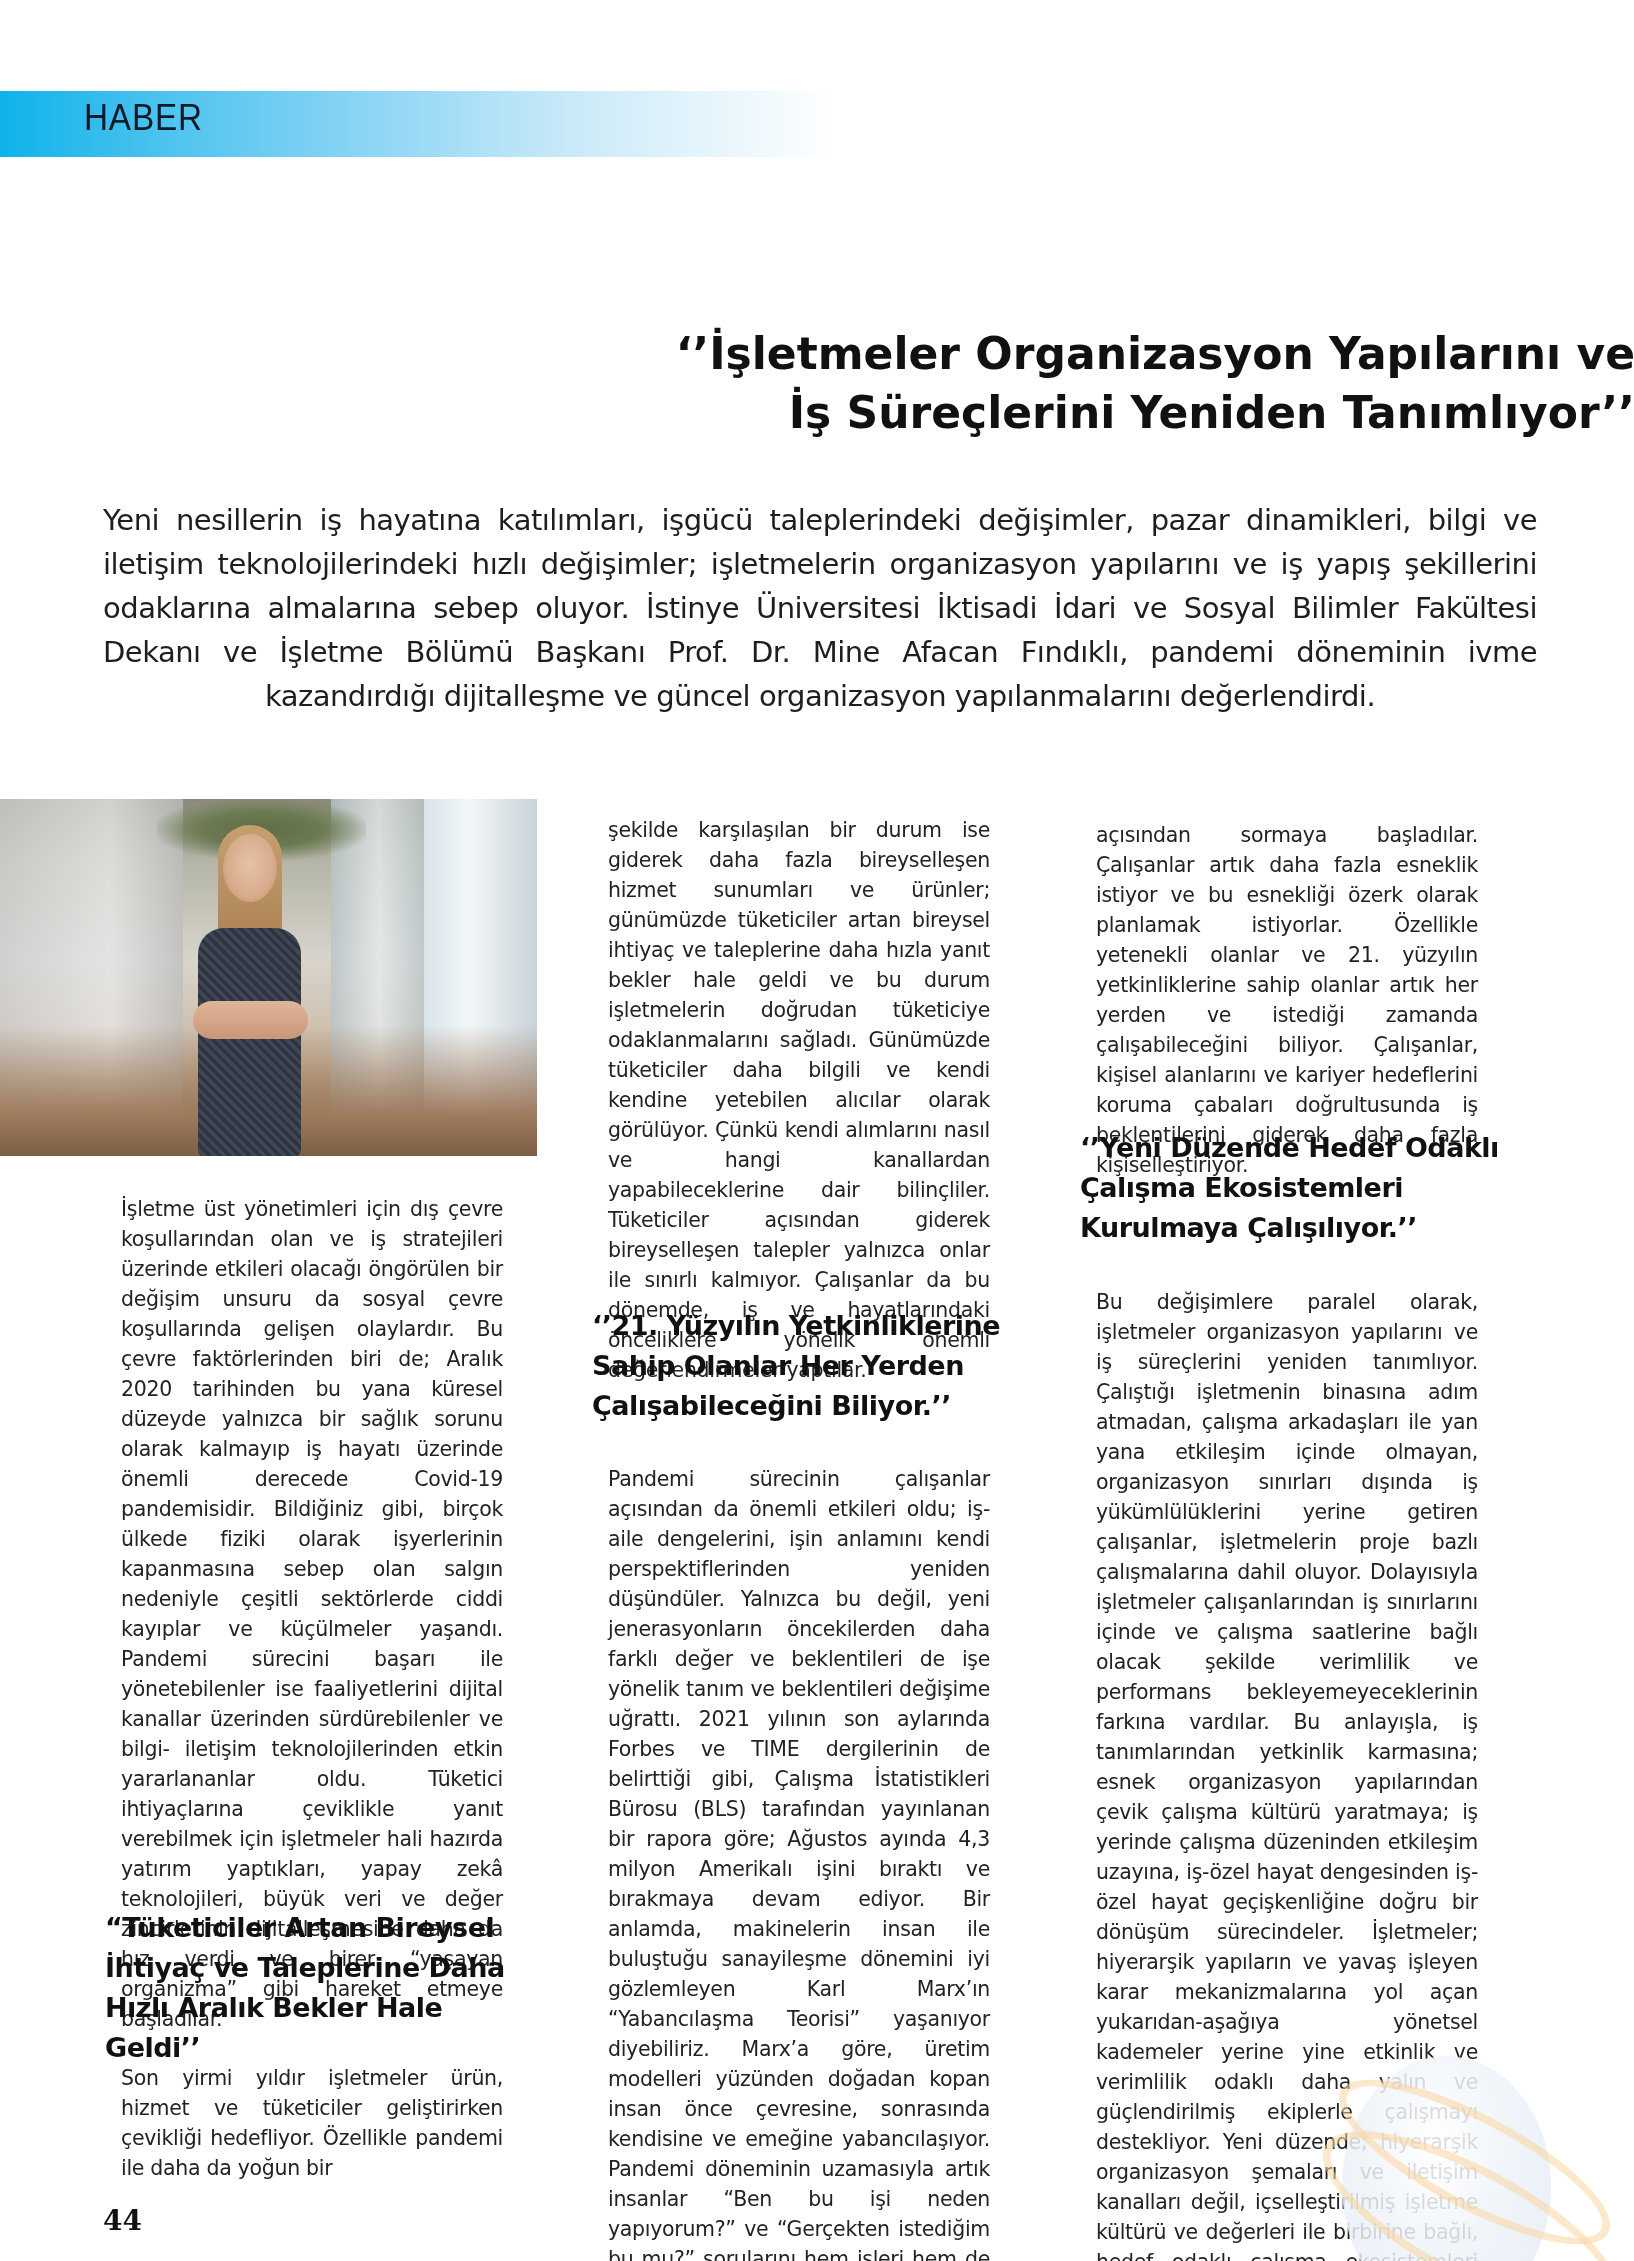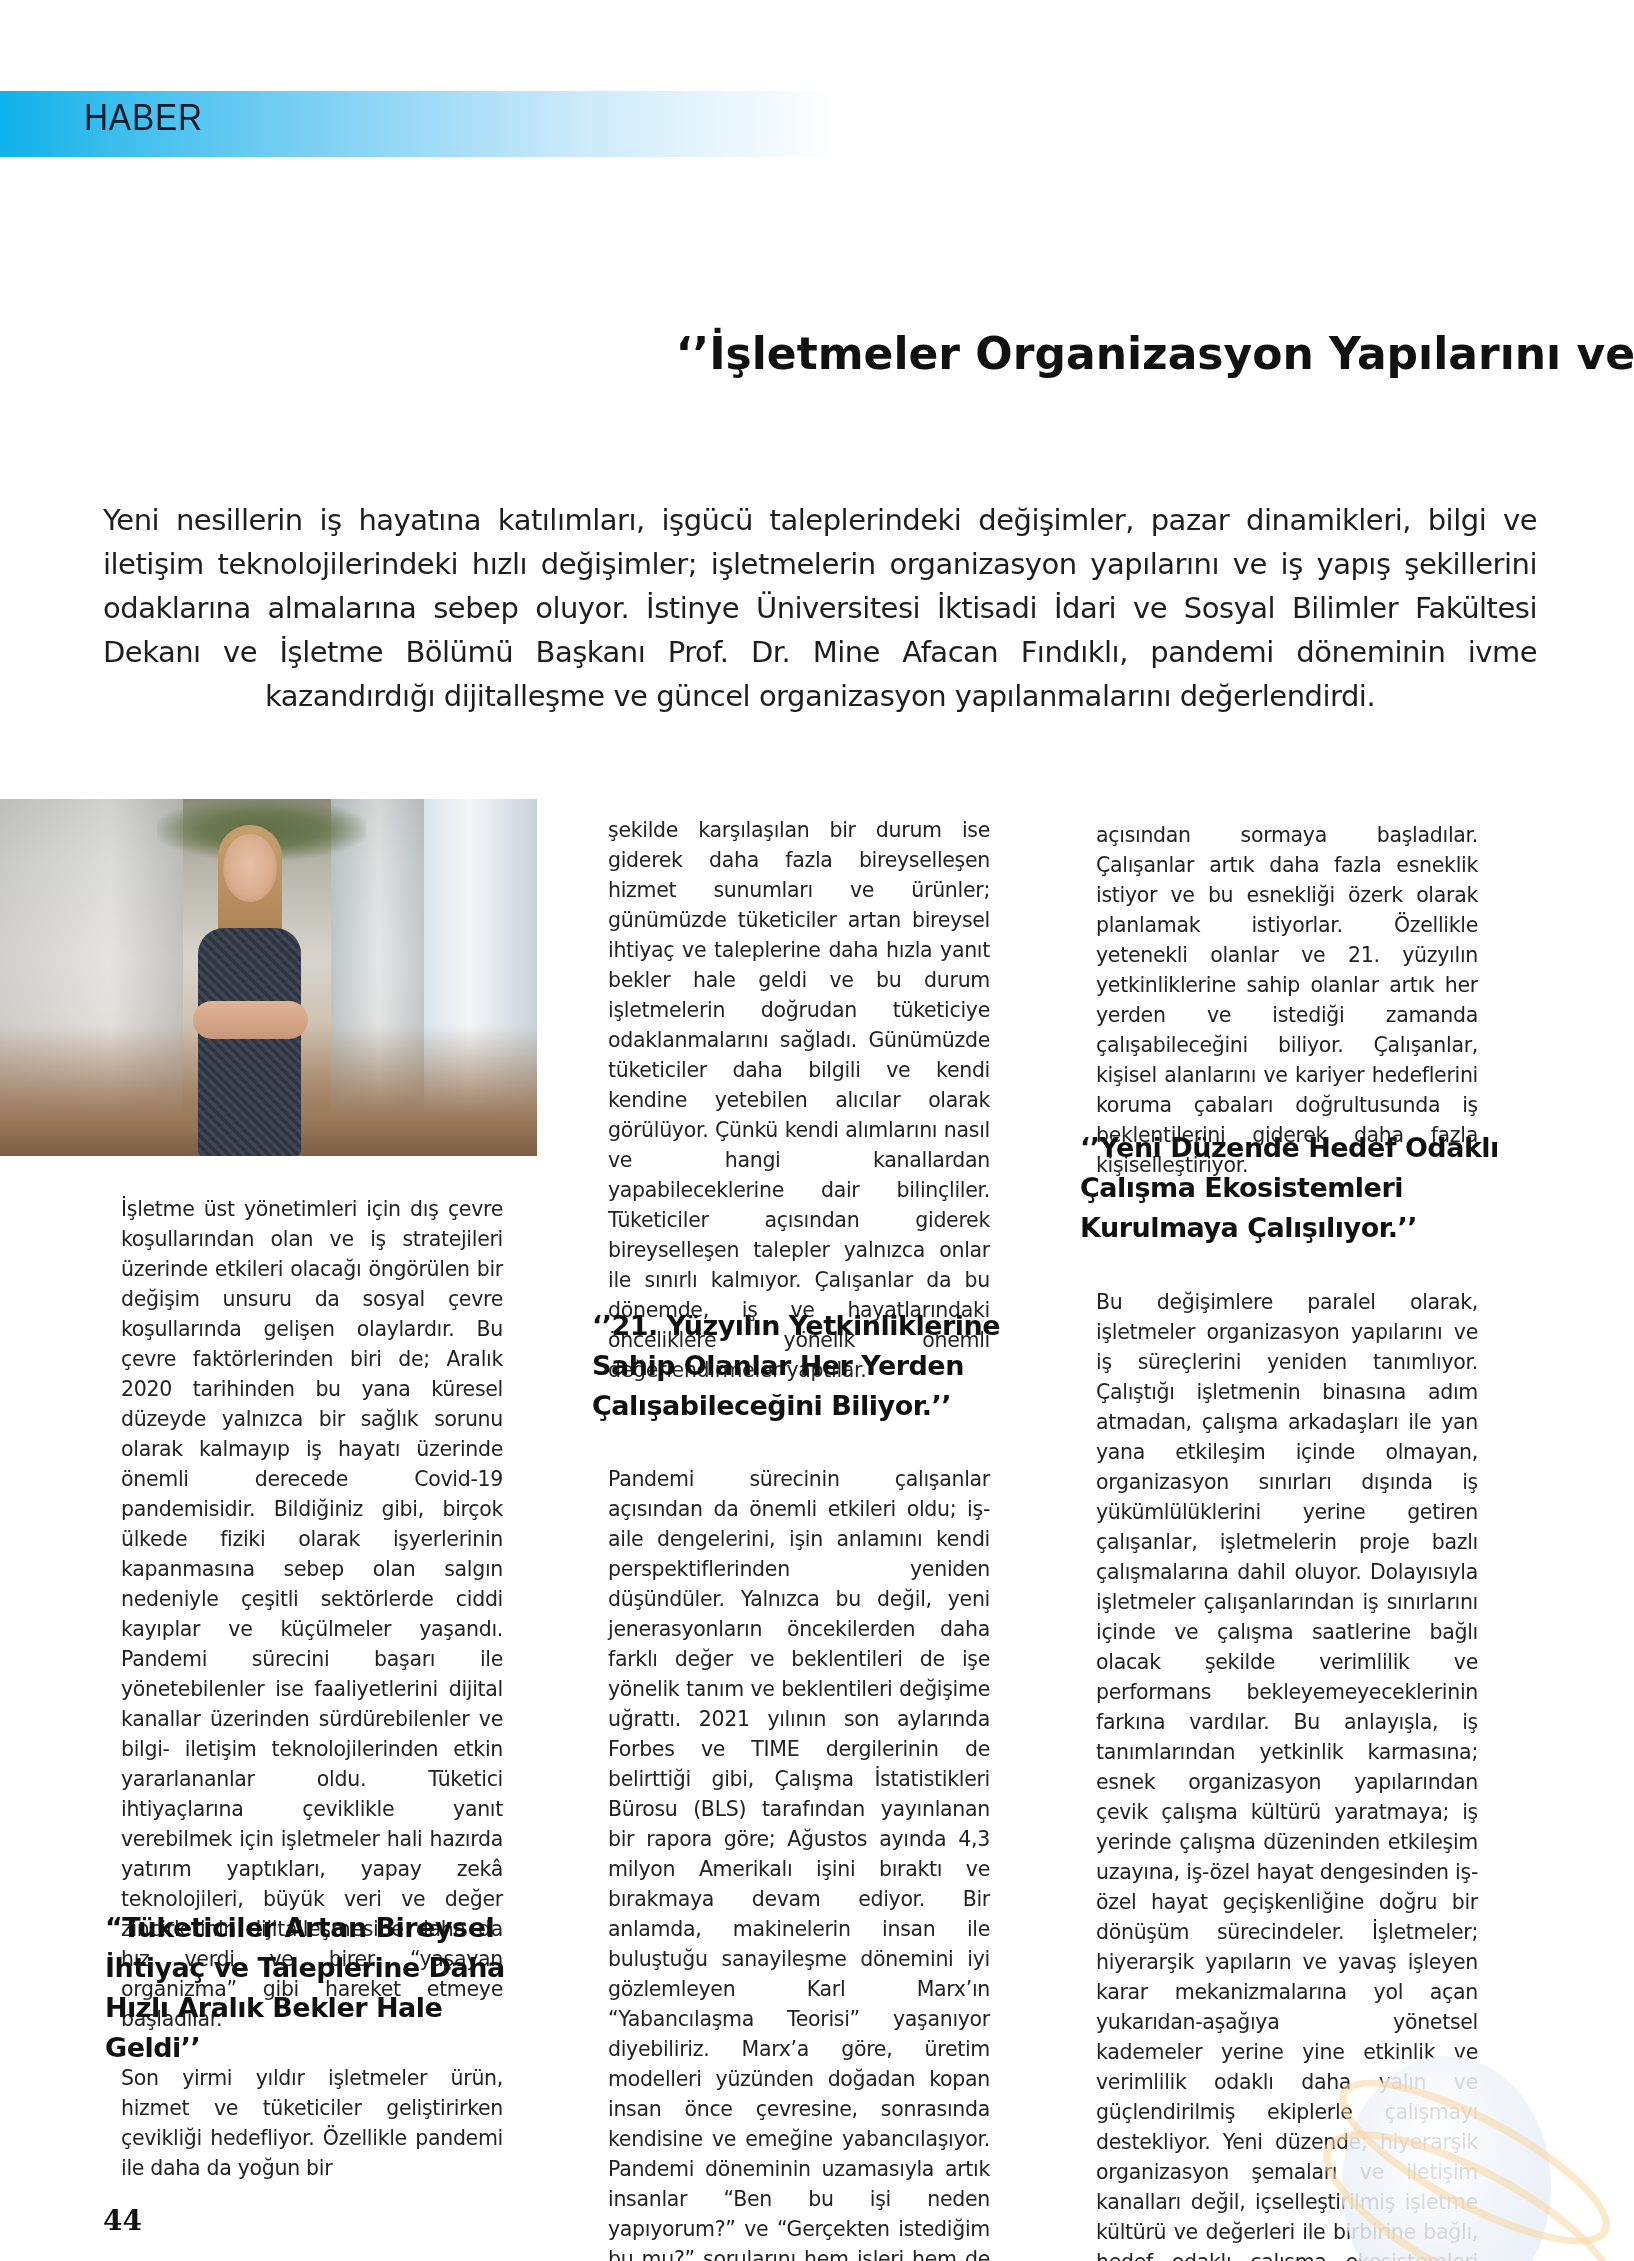--- a/index.html
+++ b/index.html
@@ -69,20 +69,21 @@
   .ring.r2 { left: 1306px; top: 2167px; width: 313px; height: 96px; }
 </style>
 </head>
 <body>
 
 <div class="banner"></div>
 <div class="banner-label">HABER</div>
 
 <h1 class="headline" style="margin:0;">
   <span>‘’İşletmeler Organizasyon Yapılarını ve</span>
+  <span>İş Süreçlerini Yeniden Tanımlıyor’’</span>
 </h1>
 
 <div class="lead">
   <p>Yeni nesillerin iş hayatına katılımları, işgücü taleplerindeki değişimler, pazar dinamikleri, bilgi ve iletişim teknolojilerindeki hızlı değişimler; işletmelerin organizasyon yapılarını ve iş yapış şekillerini odaklarına almalarına sebep oluyor. İstinye Üniversitesi İktisadi İdari ve Sosyal Bilimler Fakültesi Dekanı ve İşletme Bölümü Başkanı Prof. Dr. Mine Afacan Fındıklı, pandemi döneminin ivme kazandırdığı dijitalleşme ve güncel organizasyon yapılanmalarını değerlendirdi.</p>
 </div>
 
 <div class="photo" title="Prof. Dr. Mine Afacan Fındıklı standing with crossed arms in a glass-walled office corridor">
   <div class="glass-left"></div>
   <div class="glass-mid"></div>
   <div class="glass-right"></div>

